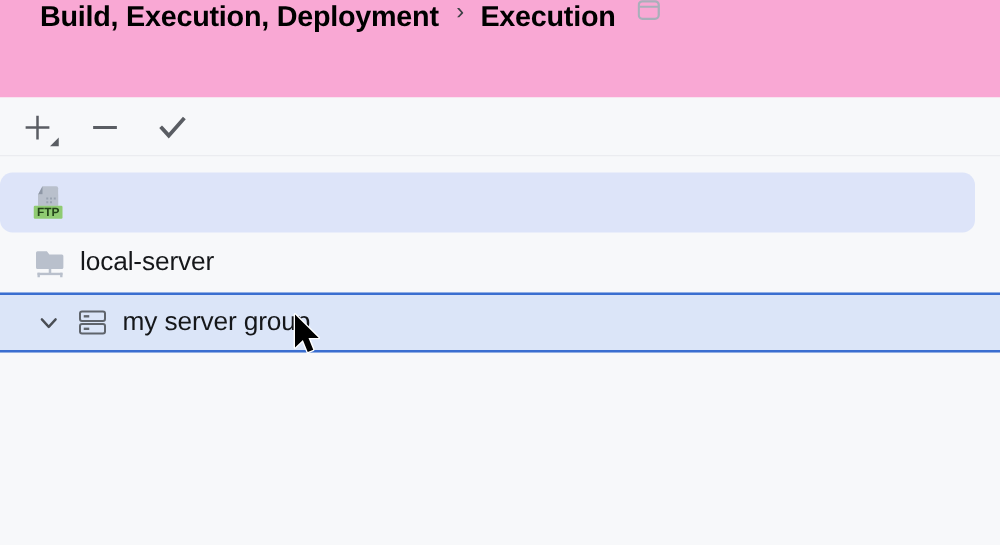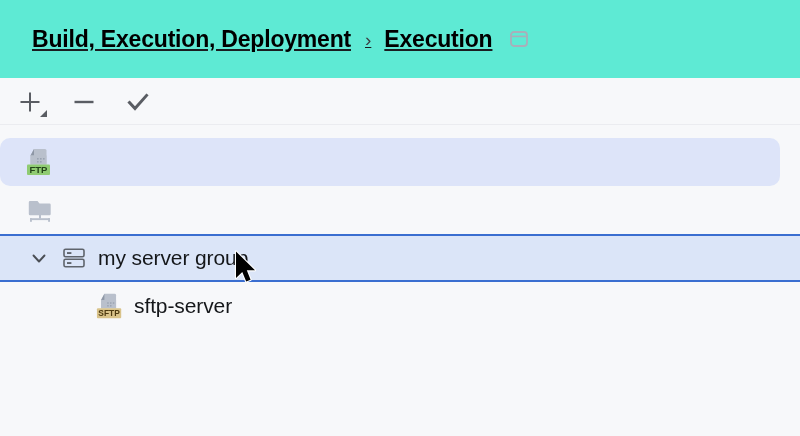--- a/index.html
+++ b/index.html
@@ -17,25 +17,24 @@
     -webkit-font-smoothing: antialiased;
   }
 
   
   .breadcrumb {
     position: absolute;
     left: 0; top: 0;
     width: 800px;
     height: 78px;
     display: flex;
-    align-items: center;
+    align-items: flex-start;
     padding-left: 32px;
     box-sizing: border-box;
-    background: #5eead4;
-    text-decoration: underline;
+    background: #f9a8d4;
   }
   .crumb-root {
     font-size: 23px;
     font-weight: bold;
     letter-spacing: -0.2px;
     color: #000000;
     white-space: nowrap;
   }
   .crumb-sep {
     font-size: 19px;
@@ -239,58 +238,40 @@
   <div class="row row-indent-1" style="top:60px;">
     <span class="node-icon">
       <svg width="28" height="28" viewBox="0 0 28 28">
         <path d="M4 5 h7.5 l2 2.5 h10 a1.2 1.2 0 0 1 1.2 1.2 v9.3 a1.2 1.2 0 0 1 -1.2 1.2 h-19.5 a1.2 1.2 0 0 1 -1.2 -1.2 v-11.8 a1.2 1.2 0 0 1 1.2 -1.2 z" fill="#b9c0cc"></path>
         <rect x="13" y="19" width="2" height="3.6" fill="#b9c0cc"></rect>
         <rect x="4" y="22.2" width="20" height="1.9" fill="#b9c0cc"></rect>
         <rect x="4" y="22.2" width="1.9" height="3.6" fill="#b9c0cc"></rect>
         <rect x="22.1" y="22.2" width="1.9" height="3.6" fill="#b9c0cc"></rect>
       </svg>
     </span>
+    <span class="row-label">local-server</span>
   </div>
 
   <div class="row row-focused" style="top:108px; padding-left:26px;">
     <span class="chevron">
       <svg width="20" height="20" viewBox="0 0 20 20">
         <polyline points="4.5,7.5 10,13.5 15.5,7.5" fill="none" stroke="#4a4e55" stroke-width="1.9" stroke-linecap="round" stroke-linejoin="round"></polyline>
       </svg>
     </span>
     <span class="node-icon">
       <svg width="26" height="26" viewBox="0 0 26 26">
         <rect x="3" y="4.2" width="20" height="7.6" rx="1.6" ry="1.6" fill="none" stroke="#5f646c" stroke-width="1.6"></rect>
         <rect x="6" y="7.1" width="4.4" height="1.9" fill="#5f646c"></rect>
         <rect x="3" y="14.2" width="20" height="7.6" rx="1.6" ry="1.6" fill="none" stroke="#5f646c" stroke-width="1.6"></rect>
         <rect x="6" y="17.1" width="4.4" height="1.9" fill="#5f646c"></rect>
       </svg>
     </span>
     <span class="row-label">my server group</span>
   </div>
 
-  <div class="row row-indent-3" style="top:156px;">
-    <span class="node-icon">
-      <svg width="30" height="30" viewBox="0 0 30 30">
-        <path d="M9 2 h11 a1.5 1.5 0 0 1 1.5 1.5 v14 h-16 v-9 z" fill="#b9c0cc"></path>
-        <path d="M9 2 v6.5 h-3.5 z" fill="#8e97a6"></path>
-        <rect x="5.5" y="8.5" width="16" height="9" fill="#b9c0cc"></rect>
-        <g fill="#9aa3b1">
-          <rect x="12" y="11" width="1.6" height="1.6"></rect>
-          <rect x="15" y="11" width="1.6" height="1.6"></rect>
-          <rect x="18" y="11" width="1.6" height="1.6"></rect>
-          <rect x="12" y="14" width="1.6" height="1.6"></rect>
-          <rect x="15" y="14" width="1.6" height="1.6"></rect>
-        </g>
-        <rect x="1" y="17.5" width="26" height="10.5" rx="1" fill="#d9c38a"></rect>
-        <text x="14" y="25.6" font-family="'Liberation Sans',sans-serif" font-size="9" font-weight="bold" fill="#4d3a10" text-anchor="middle">SFTP</text>
-      </svg>
-    </span>
-    <span class="row-label">sftp-server</span>
-  </div>
 
 </div>
 
 <div class="cursor">
   <svg width="26" height="38" viewBox="0 0 26 38">
     <path d="M2 1.5 L2 28 L8.3 21.9 L12.2 31.6 L16.6 29.7 L12.8 20.3 L21 20.3 Z" fill="#000000" stroke="#ffffff" stroke-width="2.2" stroke-linejoin="round"></path>
     <path d="M2 1.5 L2 28 L8.3 21.9 L12.2 31.6 L16.6 29.7 L12.8 20.3 L21 20.3 Z" fill="#000000"></path>
   </svg>
 </div>
 

